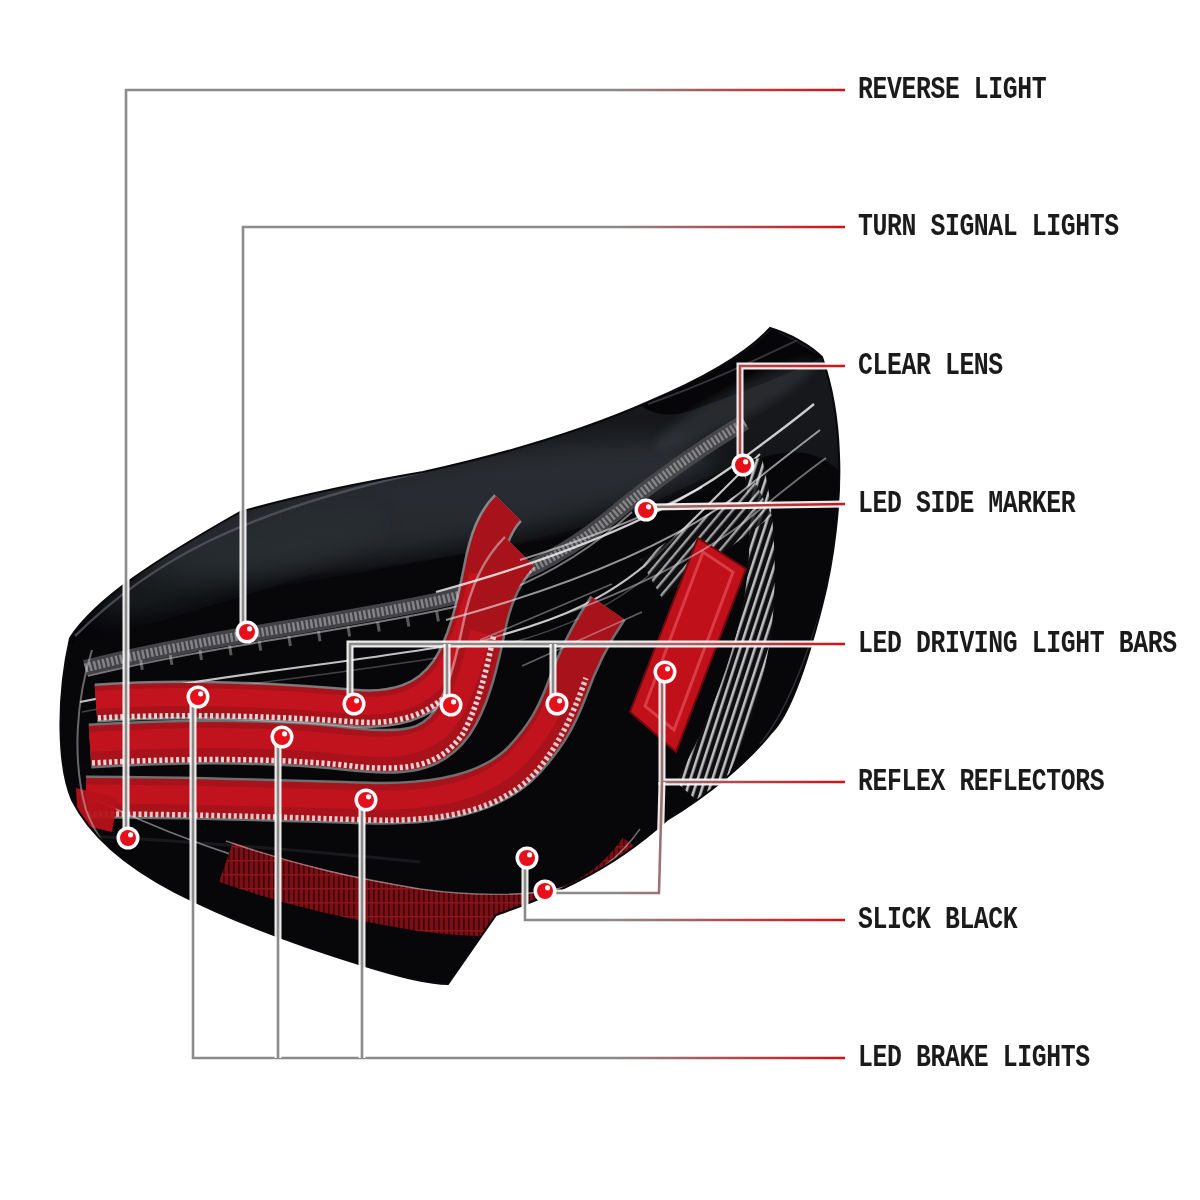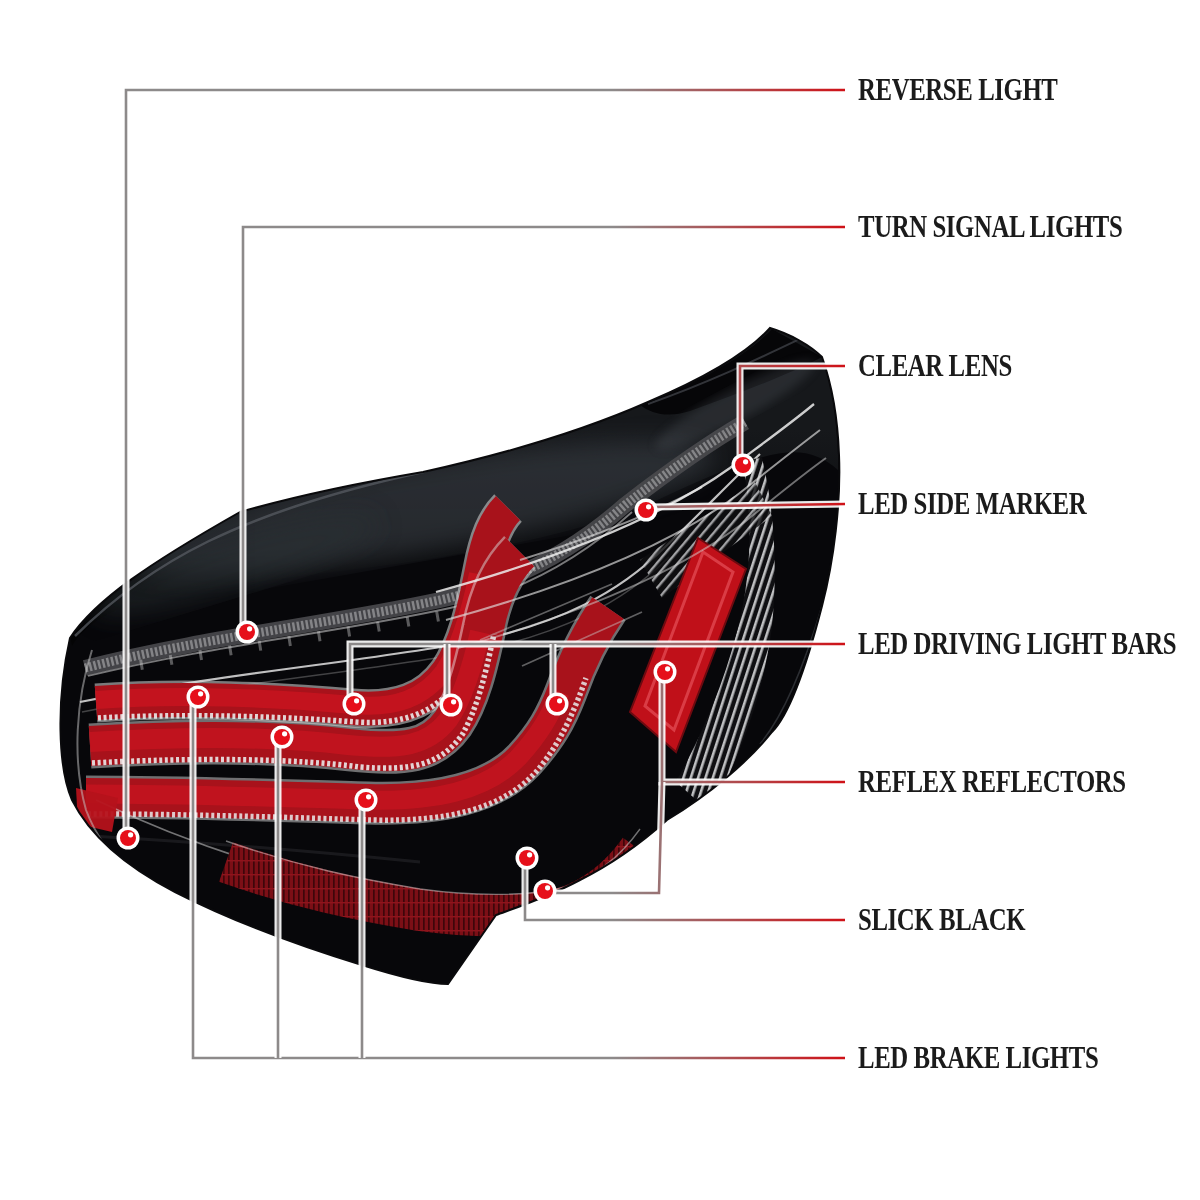--- a/index.html
+++ b/index.html
@@ -1,17 +1,17 @@
 <!DOCTYPE html>
 <html><head>
 <meta charset="utf-8">
 <style>
   html,body{margin:0;padding:0;background:#fff;}
   .stage{position:relative;width:1200px;height:1200px;background:#ffffff;overflow:hidden;
-         font-family:Liberation Serif, serif;}
+         font-family:Liberation Mono, monospace;}
   svg.art{position:absolute;left:0;top:0;}
   svg.overlay{position:absolute;left:0;top:0;}
   .labels{position:absolute;left:0;top:0;width:1200px;height:1200px;pointer-events:none;}
   .callout-label{
     position:absolute;left:858px;
     font-weight:700;font-size:31px;line-height:38px;color:#1b1b1b;
     letter-spacing:-0.5px;white-space:nowrap;
     transform:scaleX(0.8);transform-origin:left center;
   }
 </style>

